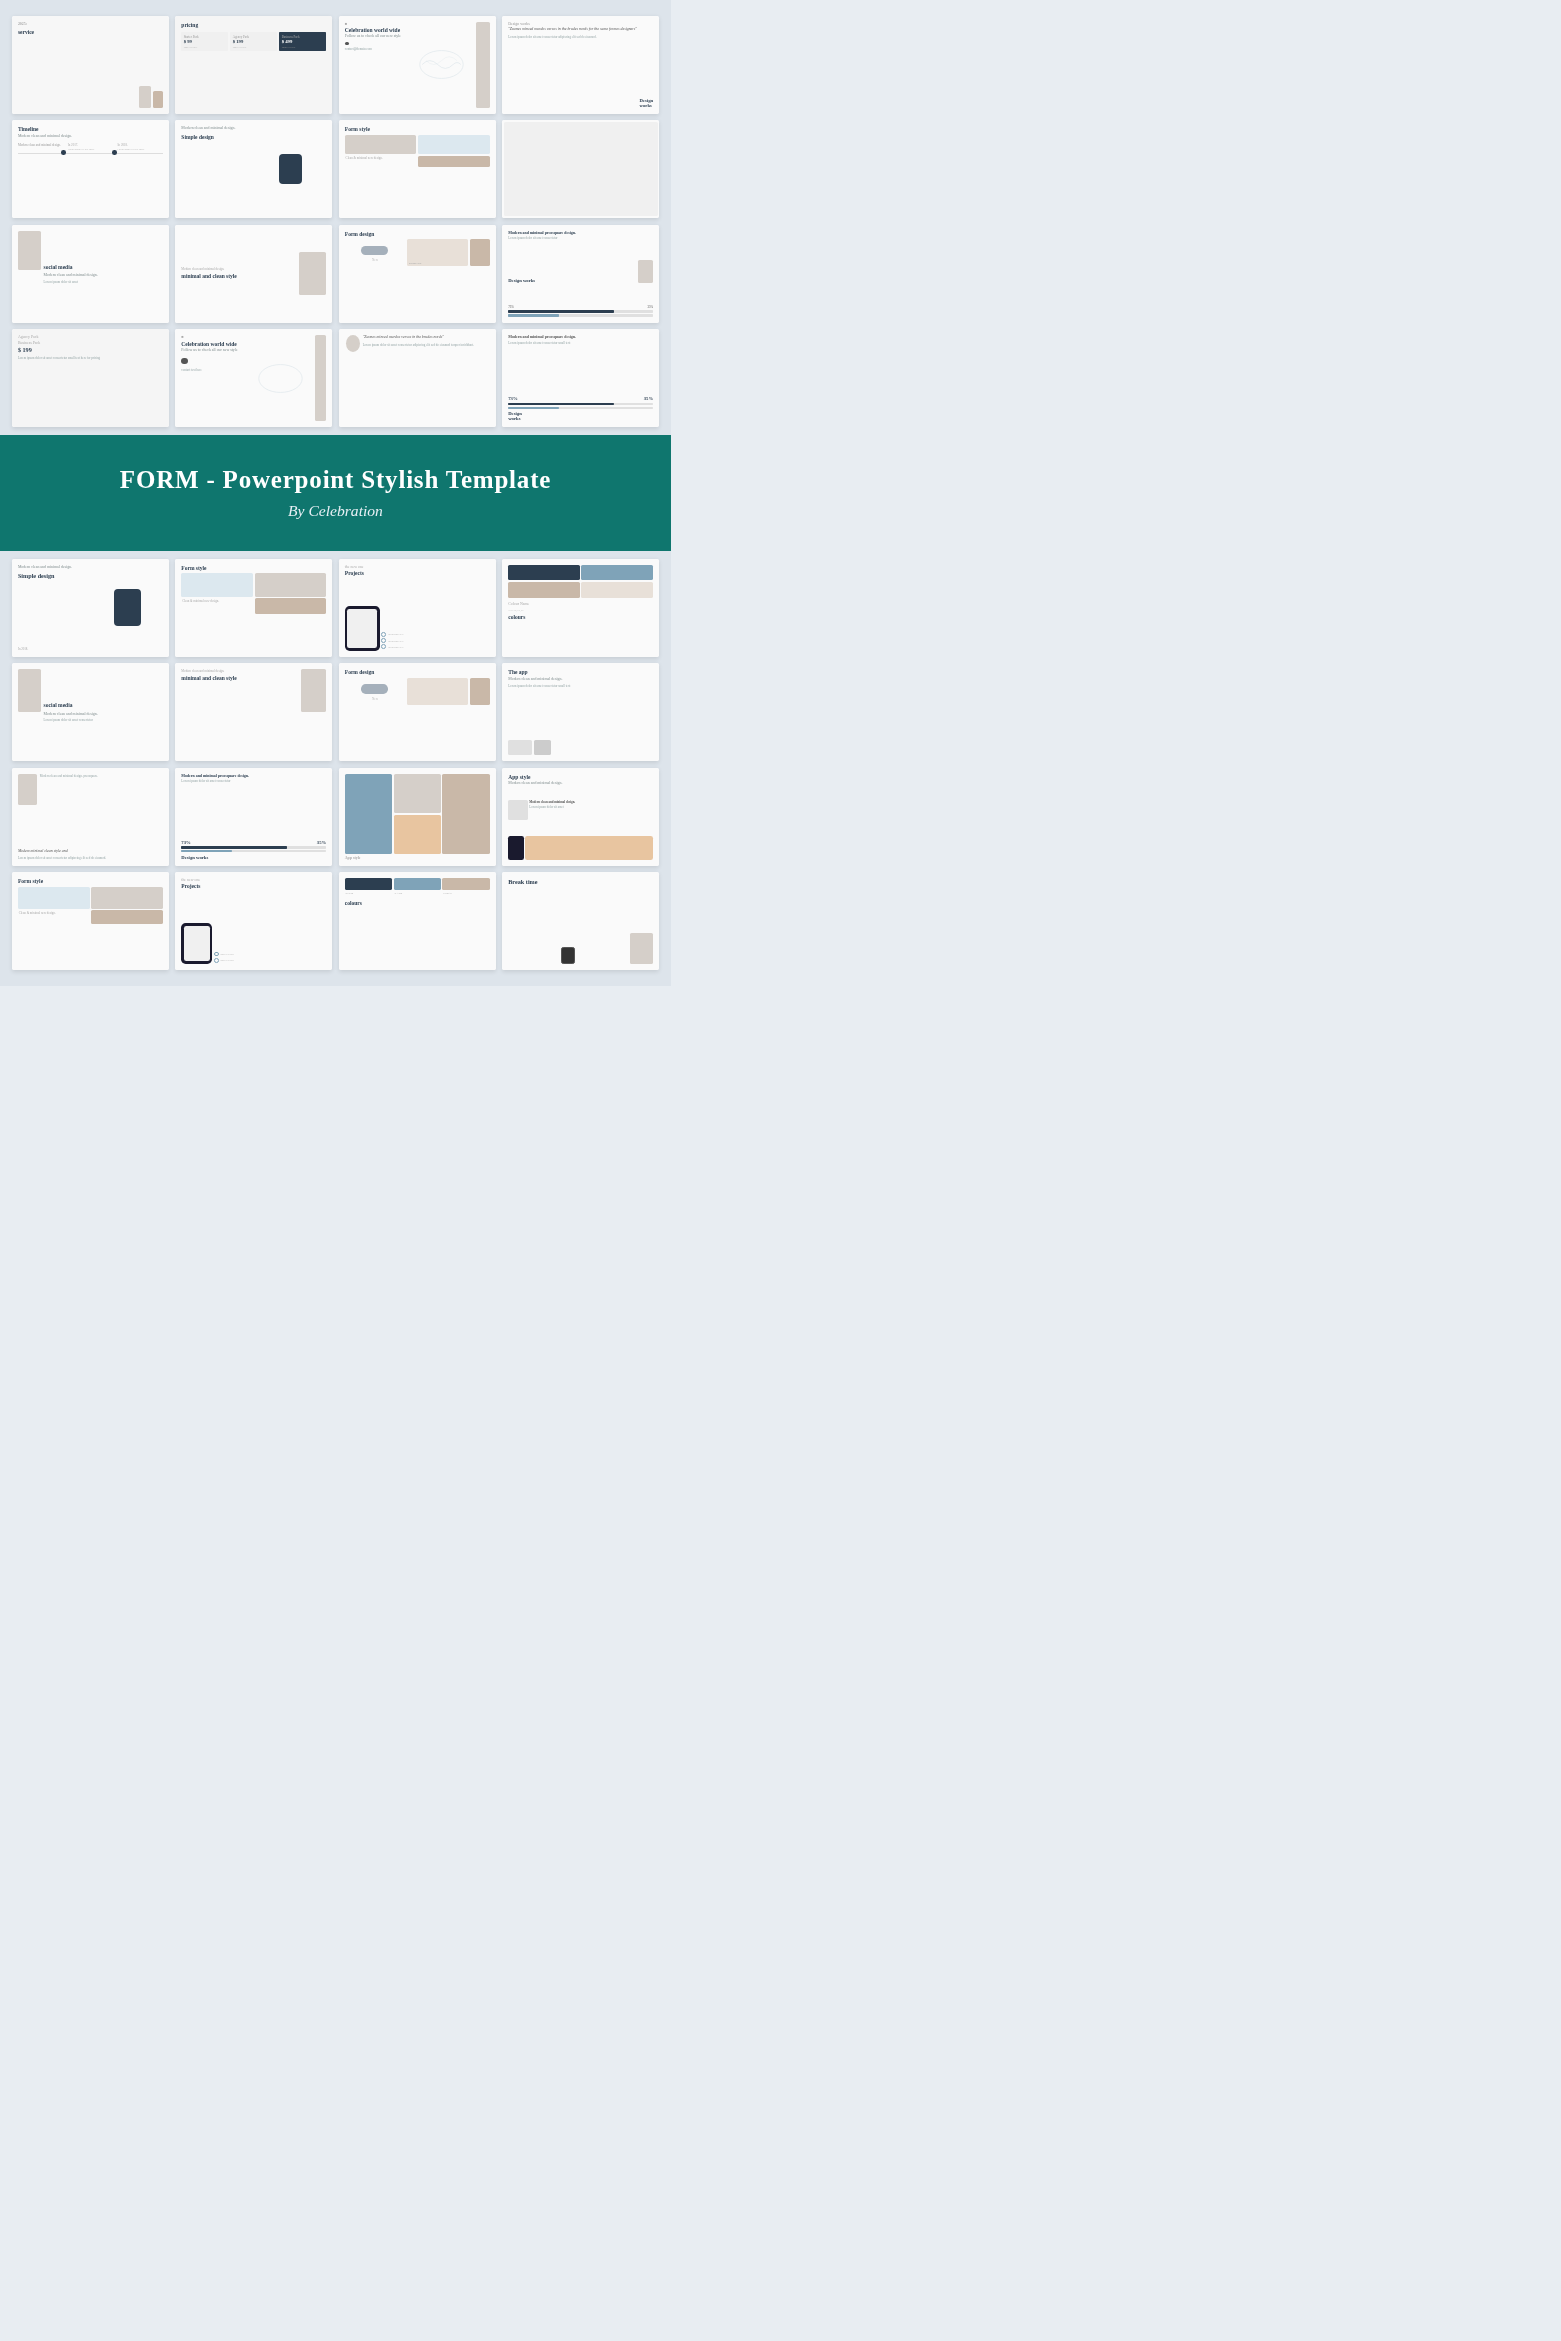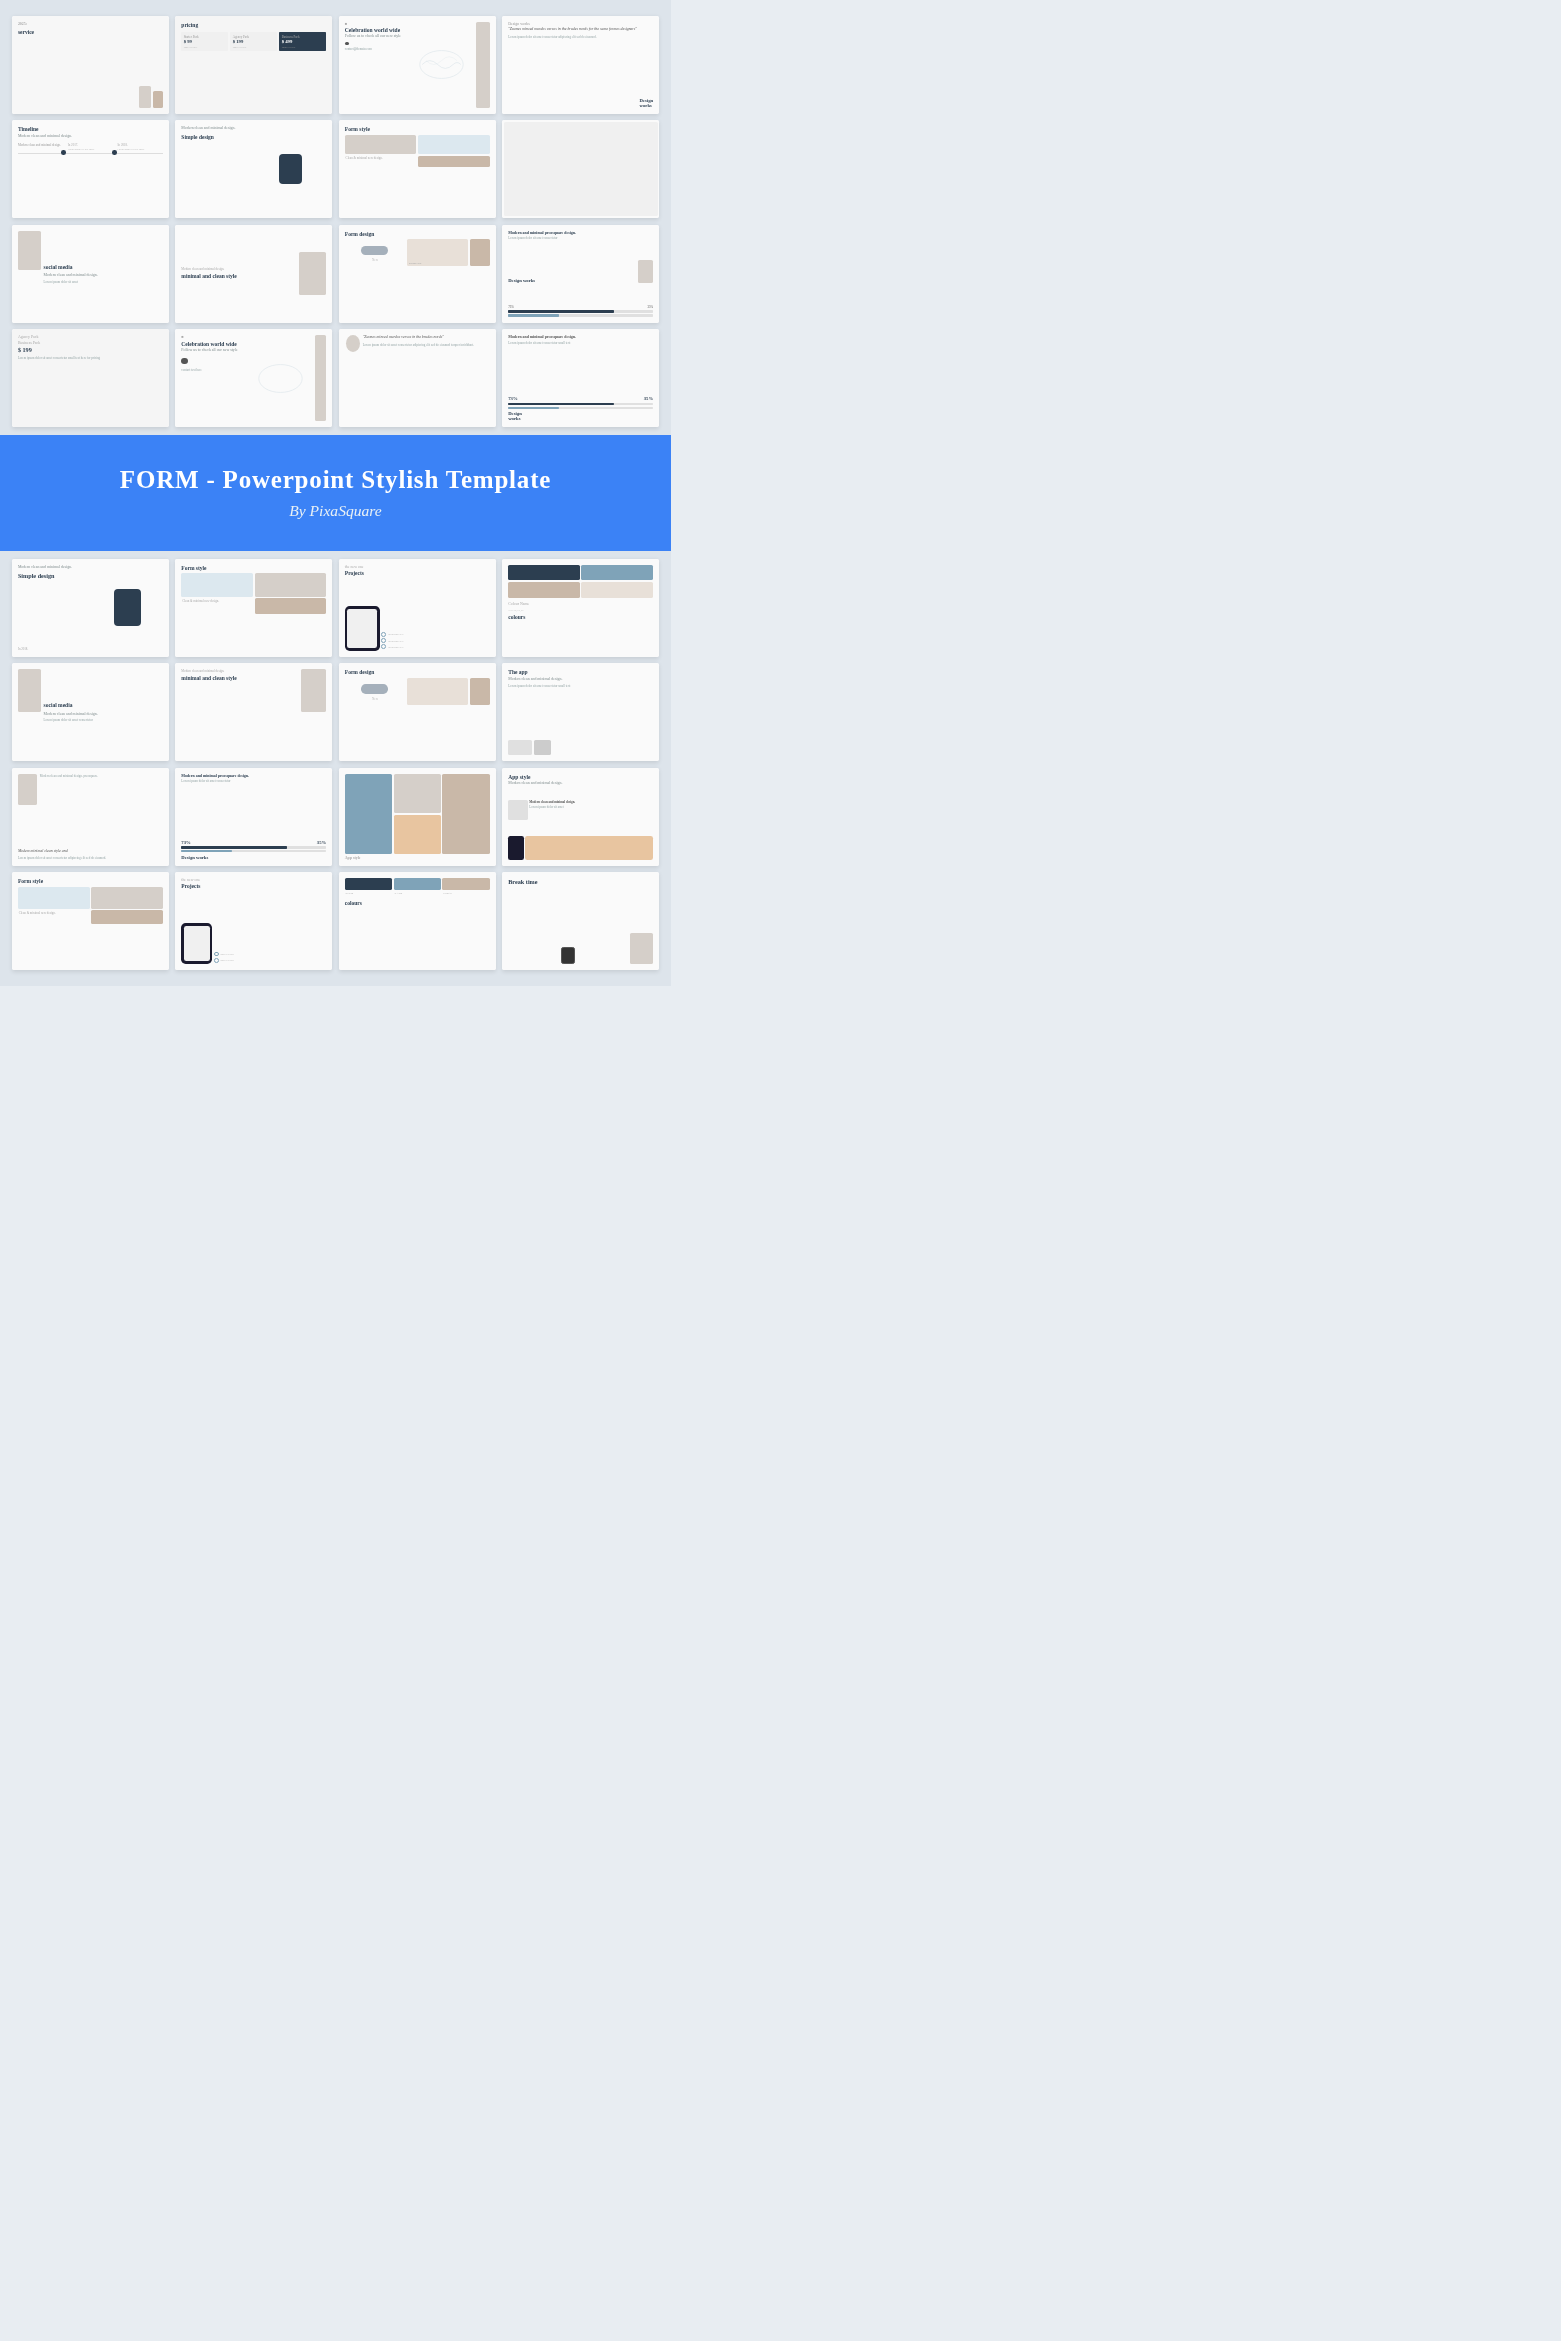--- a/index.html
+++ b/index.html
@@ -19,21 +19,21 @@
     .top-grid {
       padding: 15.6px 11.7px 7.8px;
       display: grid;
       grid-template-columns: repeat(4, 1fr);
       gap: 6.2px;
       background: #dde4eb;
     }
 
     
     .banner {
-      background: #3b82f6;
+      background: #0f766e;
       padding: 31px 15.6px;
       text-align: center;
       margin: 0;
     }
 
     .banner-title {
       font-family: 'Georgia', serif;
       font-size: 25px;
       font-weight: bold;
       color: #ffffff;
@@ -523,21 +523,21 @@
           </div>
           <div style="margin-top:2.3px; font-size:4.7px; font-weight:bold; color:#2c3e50;">Design<br>works</div>
         </div>
       </div>
     </div>
 
   </div>
 
   <div class="banner">
     <div class="banner-title">FORM - Powerpoint Stylish Template</div>
-    <div class="banner-subtitle">By PixaSquare</div>
+    <div class="banner-subtitle">By Celebration</div>
   </div>
 
   <div class="bottom-grid">
 
     <div class="slide-card">
       <div class="slide-inner" style="background:#fafafa; display:flex; gap:3.1px;">
         <div style="flex:1; display:flex; flex-direction:column; justify-content:space-between;">
           <div>
             <div class="slide-subtitle">Modern clean and minimal design.</div>
             <div class="slide-title" style="margin-top:2.3px; font-size:6.2px;">Simple design</div>

